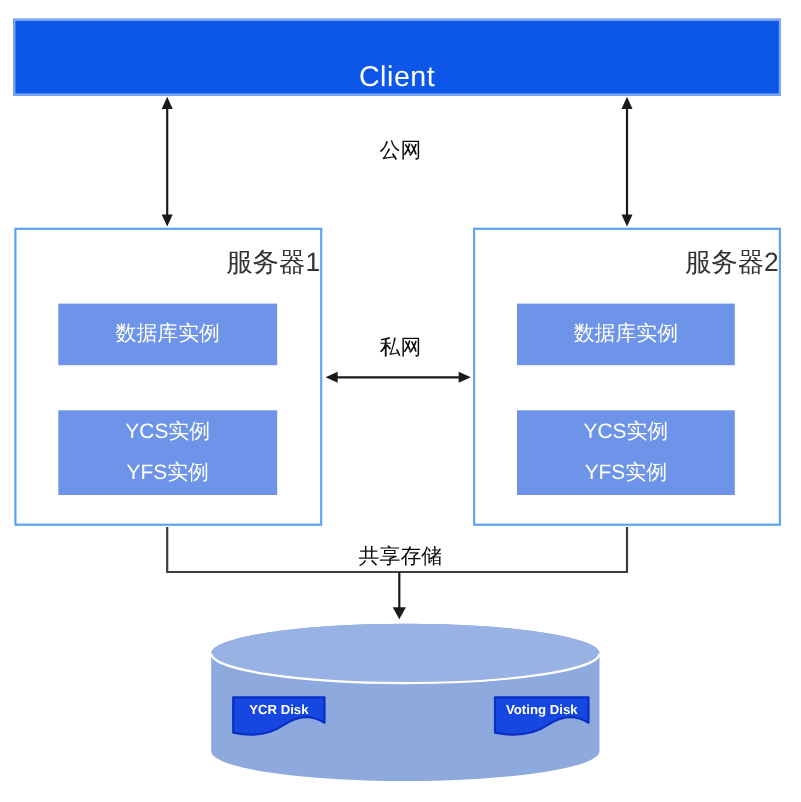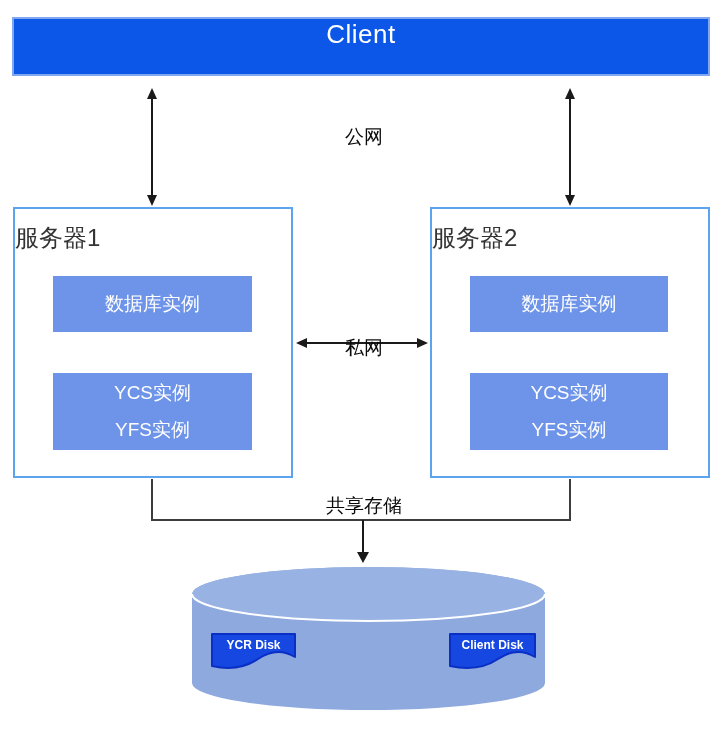--- a/index.html
+++ b/index.html
@@ -1,37 +1,37 @@
 <!DOCTYPE html>
 <html style="--client_blue: #0D57E8; --client_border: #7FA8F0; --server_border: #5CA3F0; --instance_blue: #6D94E8; --cylinder_blue: #8DA9DE; --cylinder_lid: #98B2E4; --disk_blue: #1647E0; --disk_border: #0A2FC4; --line_color: #1A1A1A; --bracket_color: #3D3D3D; --title_color: #333333;"><head>
 <meta charset="utf-8">
 <style>
   html,body{margin:0;padding:0;background:#ffffff;}
   body{font-family:"Liberation Sans","DejaVu Sans",sans-serif;}
   .canvas{position:relative;width:728px;height:729px;background:#fff;overflow:hidden;}
   .overlay{position:absolute;left:0;top:0;width:728px;height:729px;}
 
   .client-bar{
-    position:absolute;left:12px;top:17px;width:698px;height:59px;
+    position:absolute;left:12px;top:17px;width:698px;height:70px;
     background:var(--client_blue);border:2px solid var(--client_border);
-    box-sizing:border-box;display:flex;align-items:flex-start;justify-content:center;
+    box-sizing:border-box;display:flex;align-items:flex-end;justify-content:center;
   }
   .client-bar span{color:#fff;font-size:26px;letter-spacing:.5px;}
 
   .net-label{
     position:absolute;transform:translateX(-50%);
     font-size:19px;font-weight:normal;color:#0a0a0a;white-space:nowrap;
   }
 
   .server-box{
     position:absolute;top:207px;width:280px;height:271px;
     background:#fff;border:2px solid var(--server_border);box-sizing:border-box;
   }
   .server-title{
-    position:absolute;left:0;right:0;top:13px;text-align:left;
+    position:absolute;left:0;right:0;top:13px;text-align:right;
     font-size:24px;color:var(--title_color);
   }
   .inst-box{
     position:absolute;background:var(--instance_blue);
     display:flex;flex-direction:column;align-items:center;justify-content:center;
     color:#fff;font-size:19px;text-align:center;box-sizing:border-box;
   }
   .inst-box .line{display:block;line-height:1.9;}
 
   .storage-title{
@@ -84,21 +84,21 @@
     <path d="M212,634 L295,634 L295,657 Q277,646 258,659 Q239,672 212,666 Z" fill="var(--disk_blue)" stroke="var(--disk_border)" stroke-width="2" stroke-linejoin="round"></path>
 
     <path d="M450,634 L535,634 L535,657 Q517,646 498,659 Q479,672 450,666 Z" fill="var(--disk_blue)" stroke="var(--disk_border)" stroke-width="2" stroke-linejoin="round"></path>
   </svg>
 
   <div class="client-bar">
     <span>Client</span>
   </div>
 
   <div class="net-label" style="left:364px;top:124px;">公网</div>
-  <div class="net-label" style="left:364px;top:303px;margin-top:32px;">私网</div>
+  <div class="net-label" style="left:364px;top:303px;">私网</div>
   <div class="net-label" style="left:364px;top:493px;">共享存储</div>
 
   <div class="server-box" style="left:13px;">
     <div class="server-title">服务器1</div>
   </div>
   <div class="inst-box" style="left:53px;top:276px;width:199px;height:56px;">
     <span class="line">数据库实例</span>
   </div>
   <div class="inst-box" style="left:53px;top:373px;width:199px;height:77px;">
     <span class="line">YCS实例</span>
@@ -110,15 +110,15 @@
   </div>
   <div class="inst-box" style="left:470px;top:276px;width:198px;height:56px;">
     <span class="line">数据库实例</span>
   </div>
   <div class="inst-box" style="left:470px;top:373px;width:198px;height:77px;">
     <span class="line">YCS实例</span>
     <span class="line">YFS实例</span>
   </div>
 
   <div class="disk-label" style="left:212px;top:638px;width:83px;">YCR Disk</div>
-  <div class="disk-label" style="left:450px;top:638px;width:85px;">Client Disk</div>
+  <div class="disk-label" style="left:450px;top:638px;width:85px;">Voting Disk</div>
 
 </div>
 
 </body></html>

